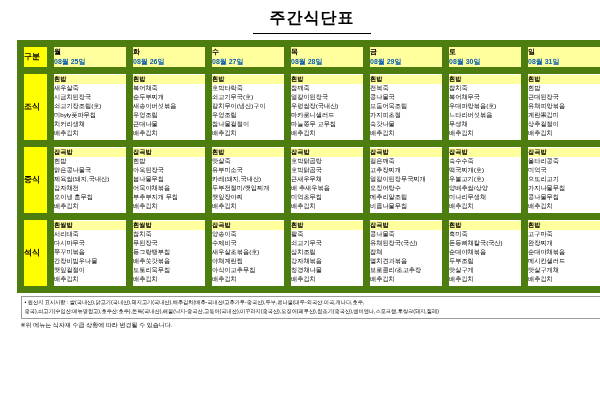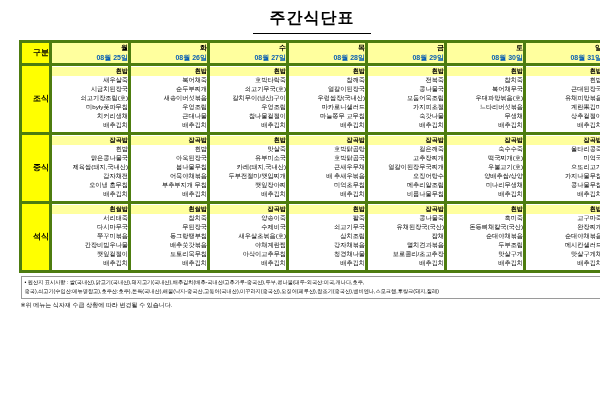--- a/index.html
+++ b/index.html
@@ -1,21 +1,21 @@
 <!DOCTYPE html>
 <html lang="ko"><head>
 <meta charset="utf-8">
 <style>
   html,body{margin:0;padding:0;background:#ffffff;}
   body{font-family:"Liberation Sans","DejaVu Sans",sans-serif;color:#000;}
   .page{width:600px;height:404px;position:relative;box-sizing:border-box;padding:0;overflow:hidden;margin-left:12px;}
   .title{text-align:center;font-size:16px;font-weight:bold;letter-spacing:1px;padding:8px 0 4px 0;}
   .title-underline{width:118px;height:1px;background:#000;margin:0 auto 6px auto;}
   table{border-collapse:collapse;width:583px;margin:0 auto;table-layout:fixed;}
-  td,th{border:3px solid #4d7c0f;font-size:6.2px;text-align:right;vertical-align:middle;padding:0;line-height:1.45;}
+  td,th{border:7px solid #4d7c0f;font-size:6.2px;text-align:left;vertical-align:middle;padding:0;line-height:1.45;}
   .hdr{background:#ffff9e;font-weight:bold;font-size:7px;height:14px;}
   .hdr .date{color:#0a5fb4;}
   .col-label{background:#ffff00;font-weight:bold;font-size:8px;width:30px;}
   .daycell{padding:1px 0 2px 0;}
   .daycell div{white-space:nowrap;overflow:hidden;}
   .rice{background:#ffff9e;font-weight:bold;}
   .snack{height:17px;background:#ffffff;}
   .footnote{width:583px;margin:3px auto 0 auto;font-size:5.2px;line-height:1.5;border:1px solid #9a9a9a;padding:2px 3px;box-sizing:border-box;}
   .footnote .line2{margin-top:1px;}
   .note-last{width:583px;margin:2px auto 0 auto;font-size:6px;}

